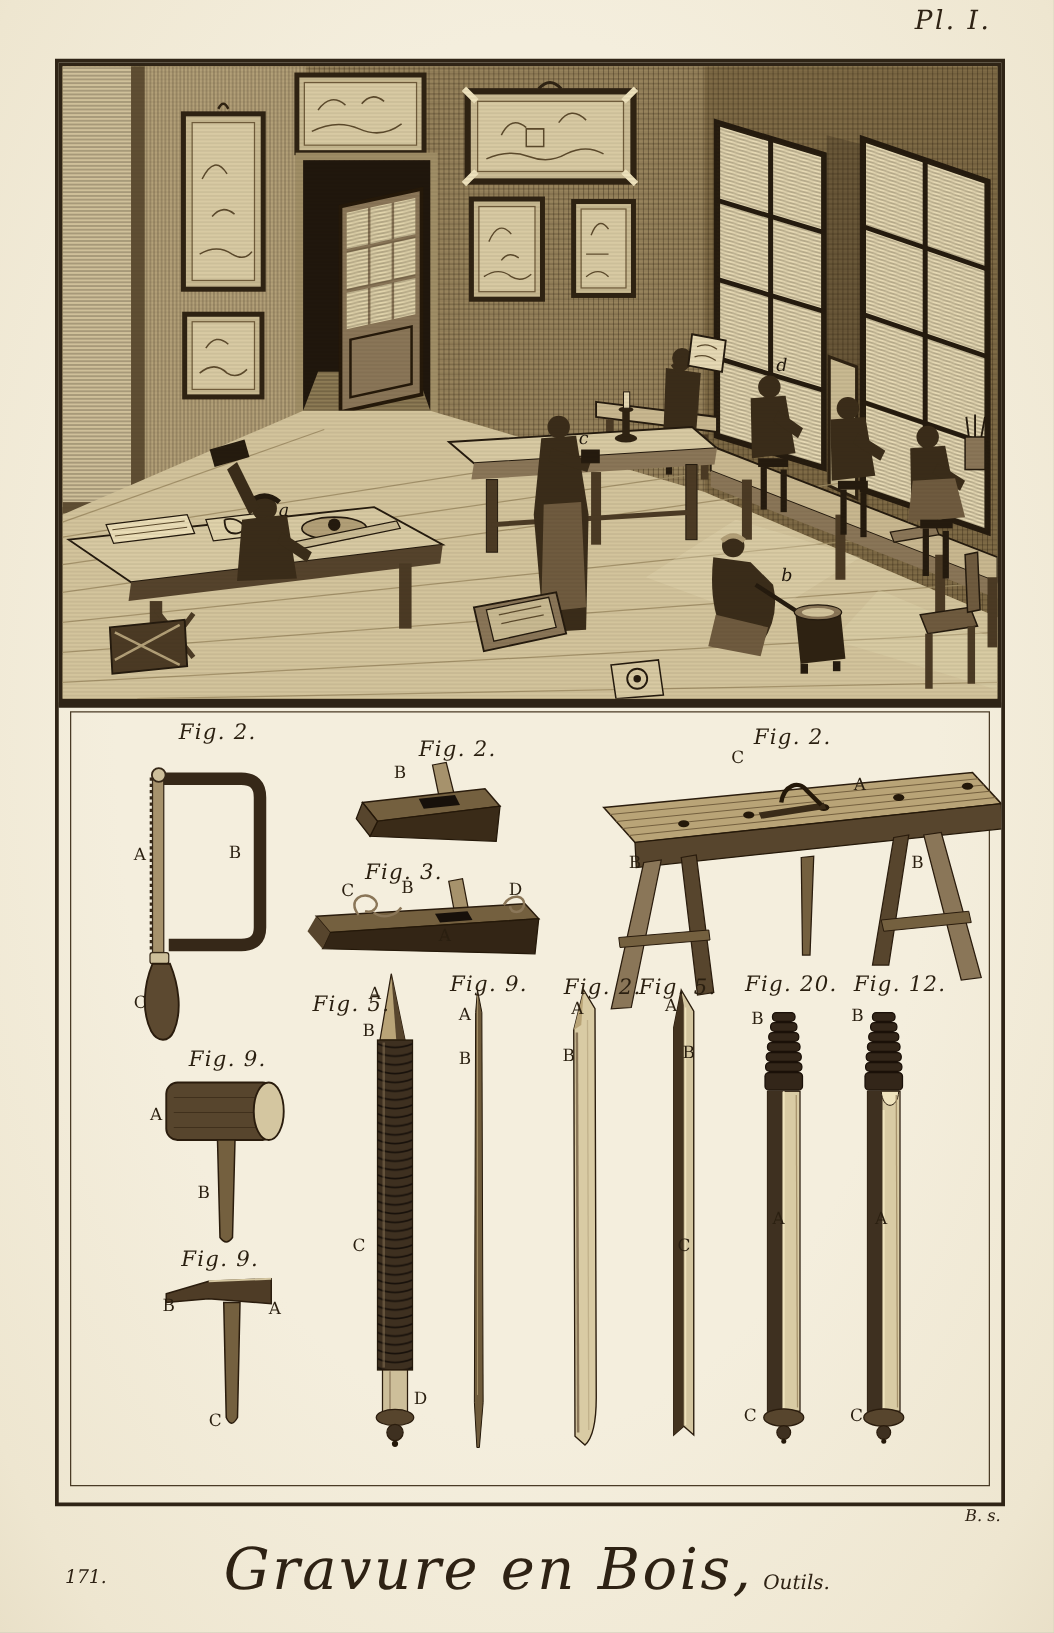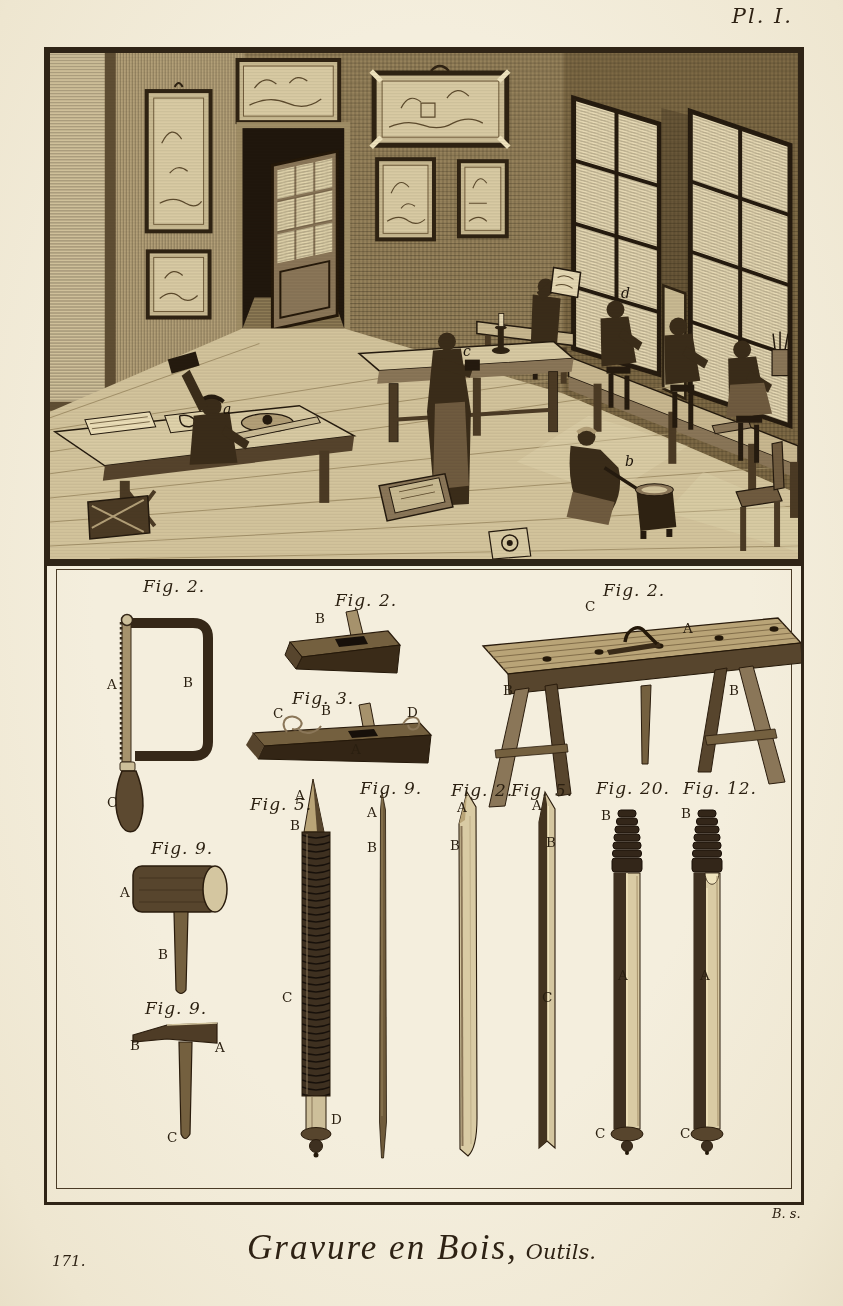--- a/index.html
+++ b/index.html
@@ -12,22 +12,22 @@
   .scene{position:relative;width:100%;height:516px;box-sizing:border-box;
     border-bottom:4px solid #2f2416;background:#2f2416;padding:3px;}
   .scene svg{display:block;width:100%;height:100%;background:#a5936c;}
   .tools{position:relative;width:100%;height:634px;}
   .inner-rule{position:absolute;left:9px;right:9px;top:3px;bottom:11px;border:1.3px solid #4a3b26;pointer-events:none;}
   .tools svg{position:absolute;left:0;top:0;width:100%;height:100%;}
   .slabel{position:absolute;font-style:italic;font-size:14px;color:#1d140a;line-height:1;}
   .figlabel{position:absolute;font-style:italic;font-size:17px;letter-spacing:1px;color:#2a1f10;line-height:1;white-space:nowrap;}
   .plabel{position:absolute;font-size:13.5px;color:#2a1f10;line-height:1;}
   .caption{position:absolute;top:1228px;left:0;right:0;text-align:center;white-space:nowrap;}
-  .cap-main{font-style:italic;font-size:35px;letter-spacing:2px;font-family:Liberation Serif, serif;}
-  .cap-sub{font-style:italic;font-size:21px;margin-left:8px;}
+  .cap-main{font-style:italic;font-size:46px;letter-spacing:2px;}
+  .cap-sub{font-style:italic;font-size:16px;margin-left:8px;}
   .pagenum{position:absolute;top:1252px;left:52px;font-style:italic;font-size:15px;}
   .mark{position:absolute;top:1206px;left:772px;font-style:italic;font-size:13px;}
 </style>
 </head>
 <body>
 
 <div class="paper">
 
   <div class="plate-label">Pl. I.</div>
 

